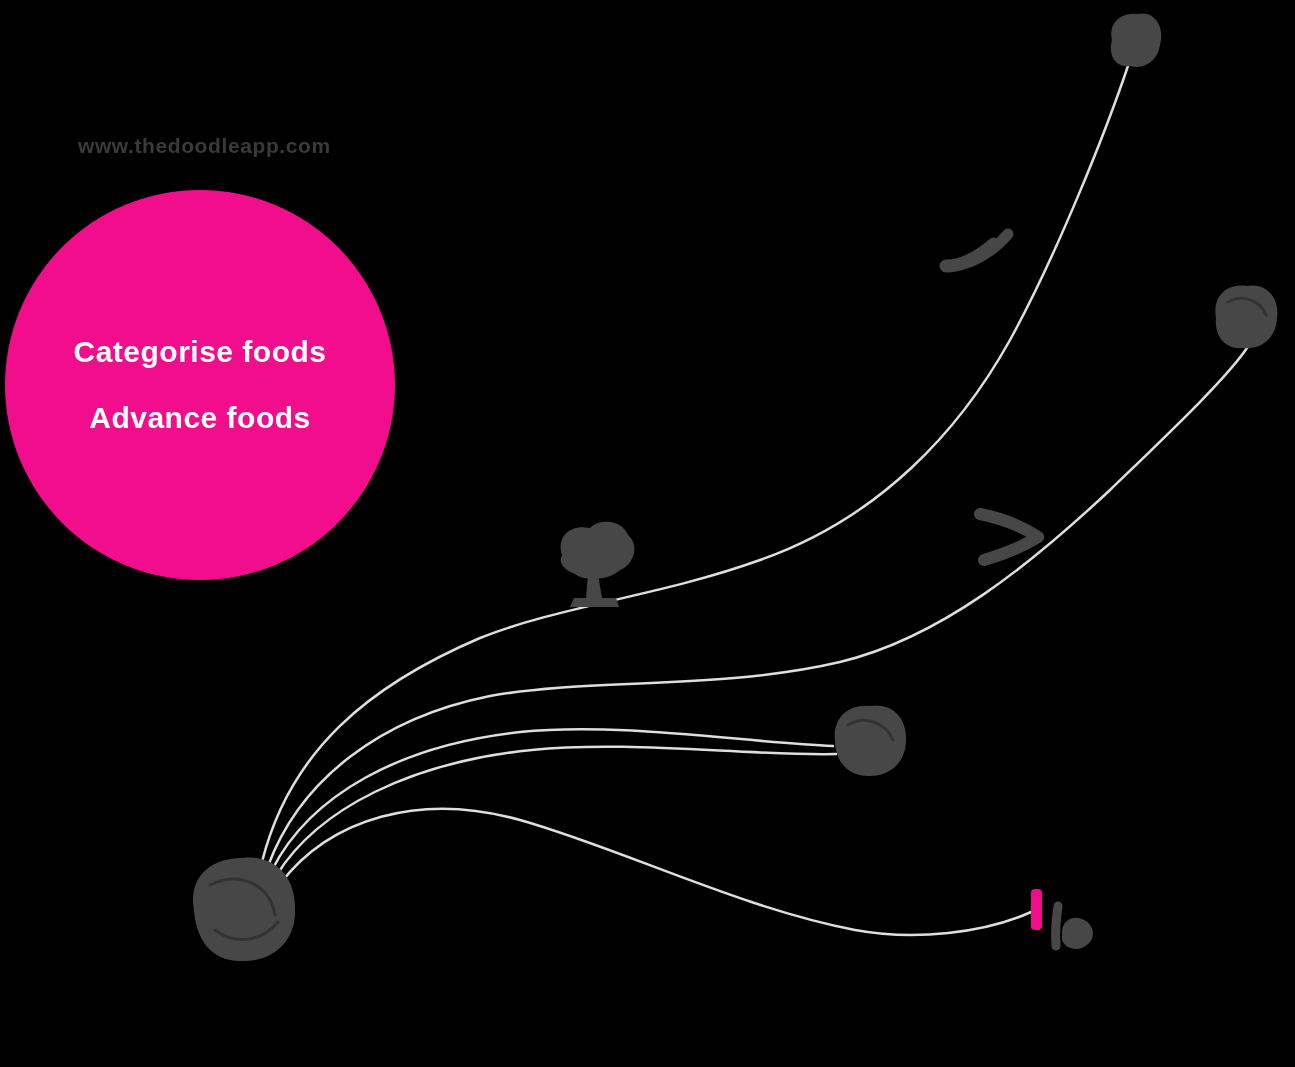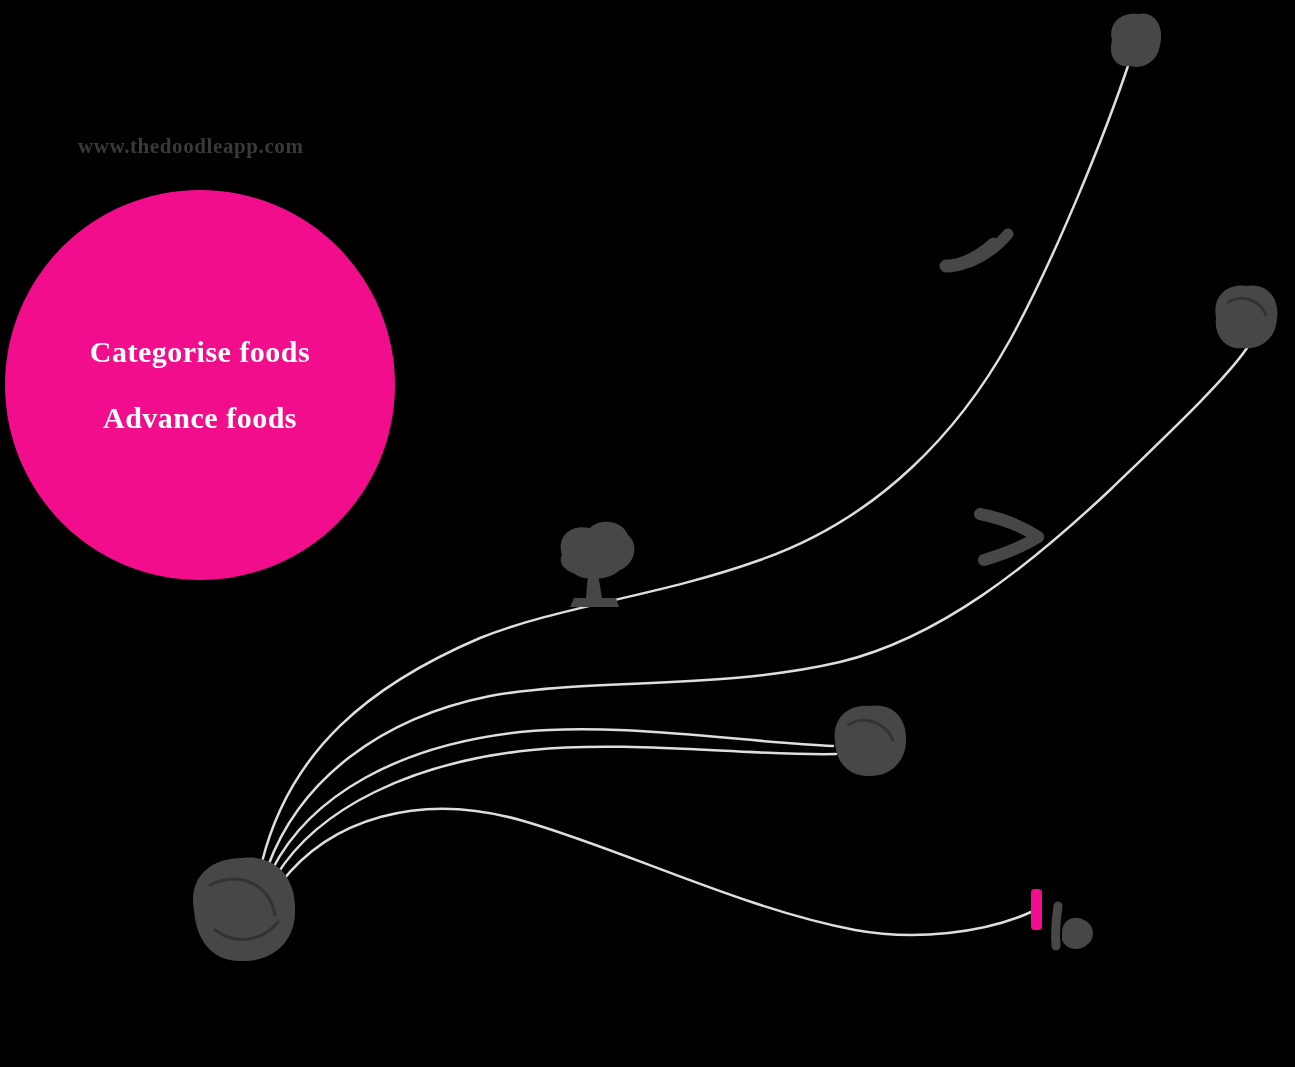--- a/index.html
+++ b/index.html
@@ -9,21 +9,21 @@
     --curve:#EAEAEA;
     --watermark:#3A3A3A;
     --text:#FFFFFF;
   }
   html,body{margin:0;padding:0;background:var(--background);}
   .stage{
     position:relative;
     width:1295px;height:1067px;
     overflow:hidden;
     background:var(--background);
-    font-family:Liberation Serif, serif;
+    font-family:Liberation Sans, sans-serif;
   }
   .diagram-svg{position:absolute;left:0;top:0;width:1295px;height:1067px;}
   .watermark{
     position:absolute;left:78px;top:134px;
     font-size:21px;font-weight:bold;
     letter-spacing:0.6px;
     color:var(--watermark);
     white-space:nowrap;
   }
   .bubble{

